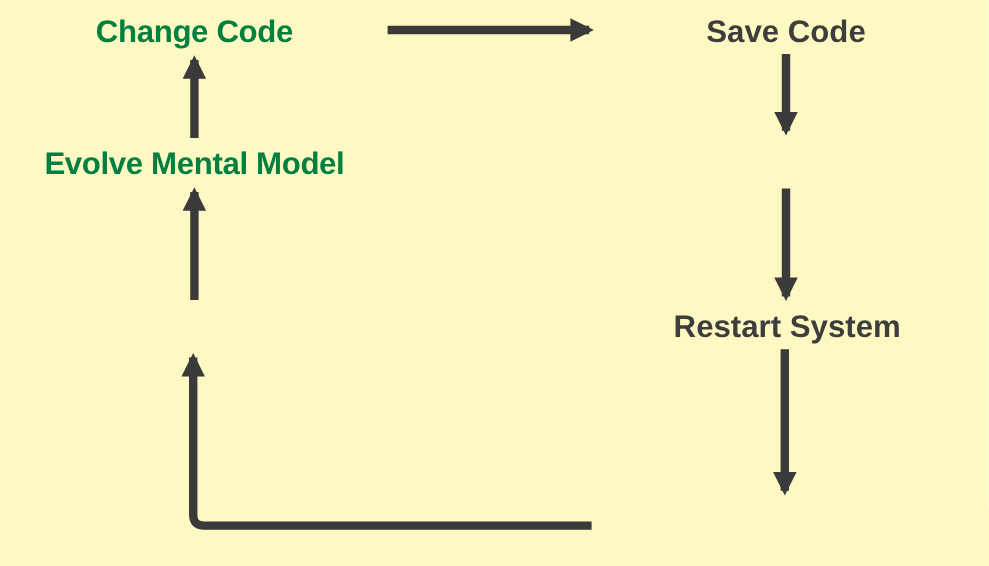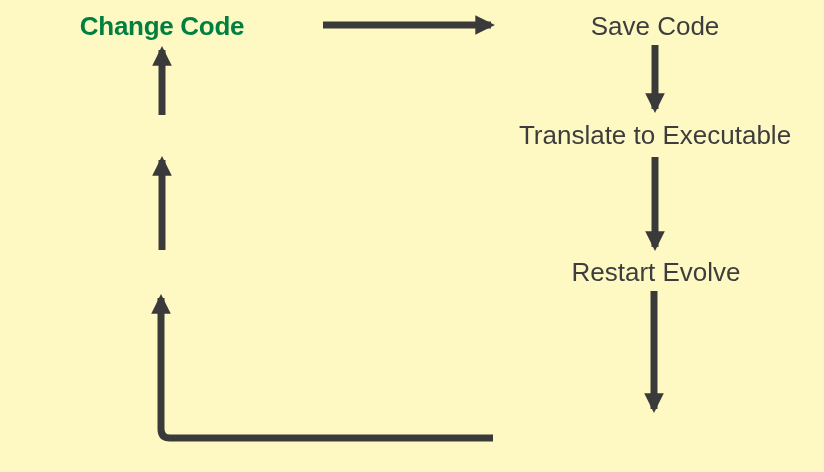--- a/index.html
+++ b/index.html
@@ -29,21 +29,21 @@
     font-size: 26px;
     line-height: 28px;
   }
   .node.green {
     color: var(--accent-green, #008040);
     font-weight: bold;
     letter-spacing: -0.3px;
   }
   .node.dark {
     color: var(--dark-text, #3d3d3d);
-    font-weight: normal;
+    font-weight: bold;
   }
   .arrow {
     stroke: var(--arrow-color, #3a3a3a);
     stroke-width: 7;
     fill: none;
   }
 </style>
 </head>
 <body>
 
@@ -66,22 +66,22 @@
 
     <path class="arrow" d="M493,438 H170 Q161,438 161,429 V298" marker-end="url(#ah)"></path>
 
     <path class="arrow" d="M162,250 V160" marker-end="url(#ah)"></path>
 
     <path class="arrow" d="M162,115 V50" marker-end="url(#ah)"></path>
   </svg>
 
   <div class="node green" style="left:162px; top:12px">Change Code</div>
 
+  <div class="node green" style="left:162px; top:122px">Evolve Mental Model</div>
 
 
   <div class="node dark" style="left:655px; top:12px">Save Code</div>
 
-  <div class="node dark" style="left:655px; top:121px">Translate to Executable</div>
 
-  <div class="node dark" style="left:656px; top:258px">Restart Evolve</div>
+  <div class="node dark" style="left:656px; top:258px">Restart System</div>
 
 
 </div>
 
 </body></html>

